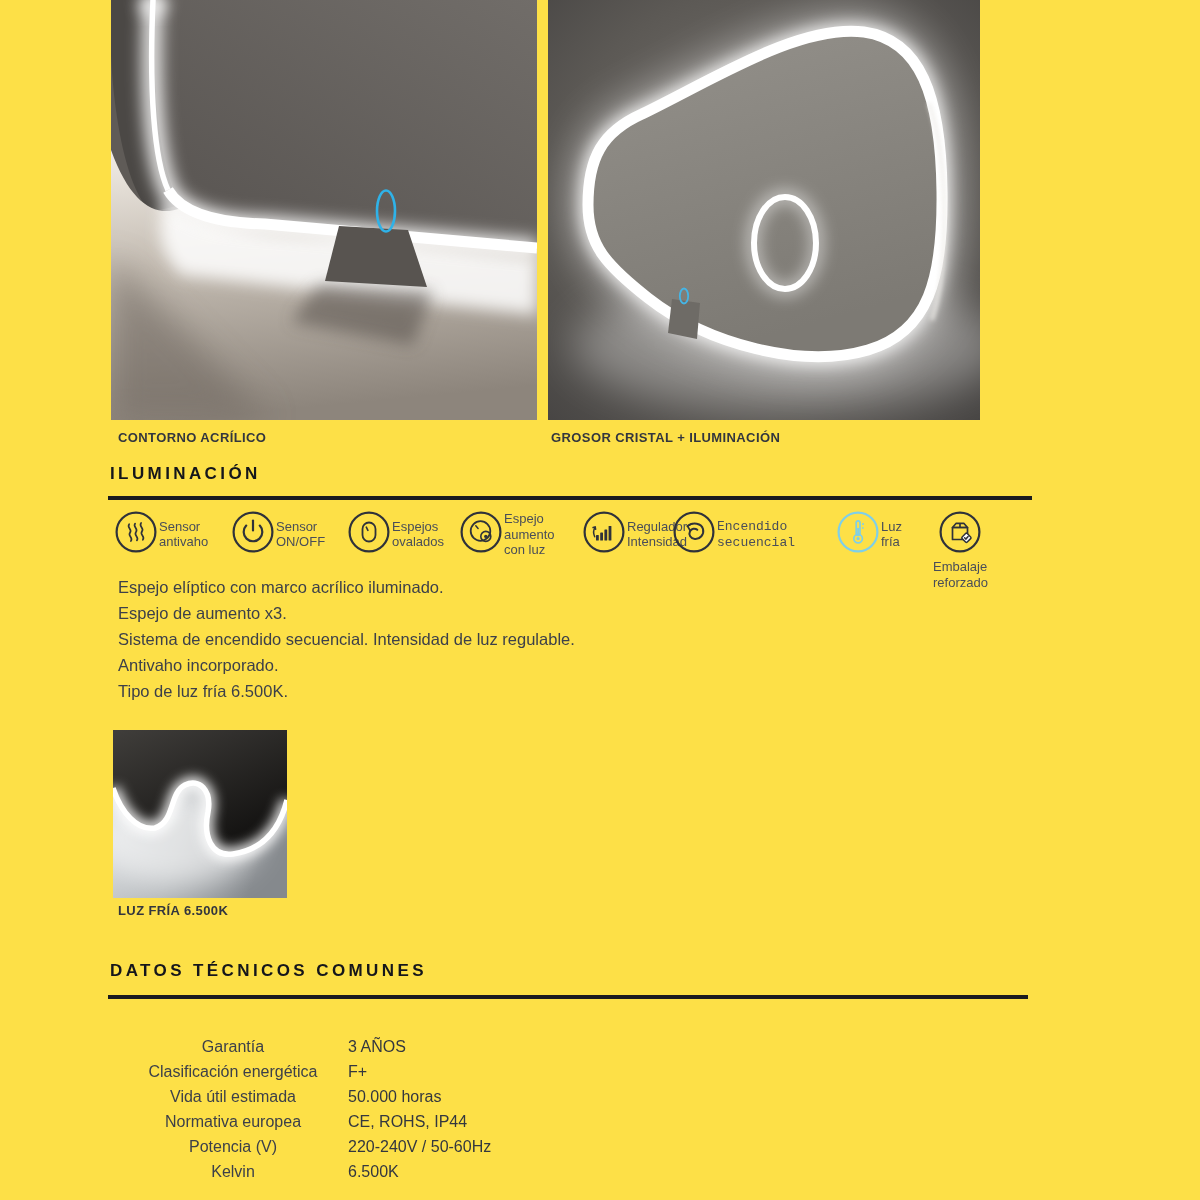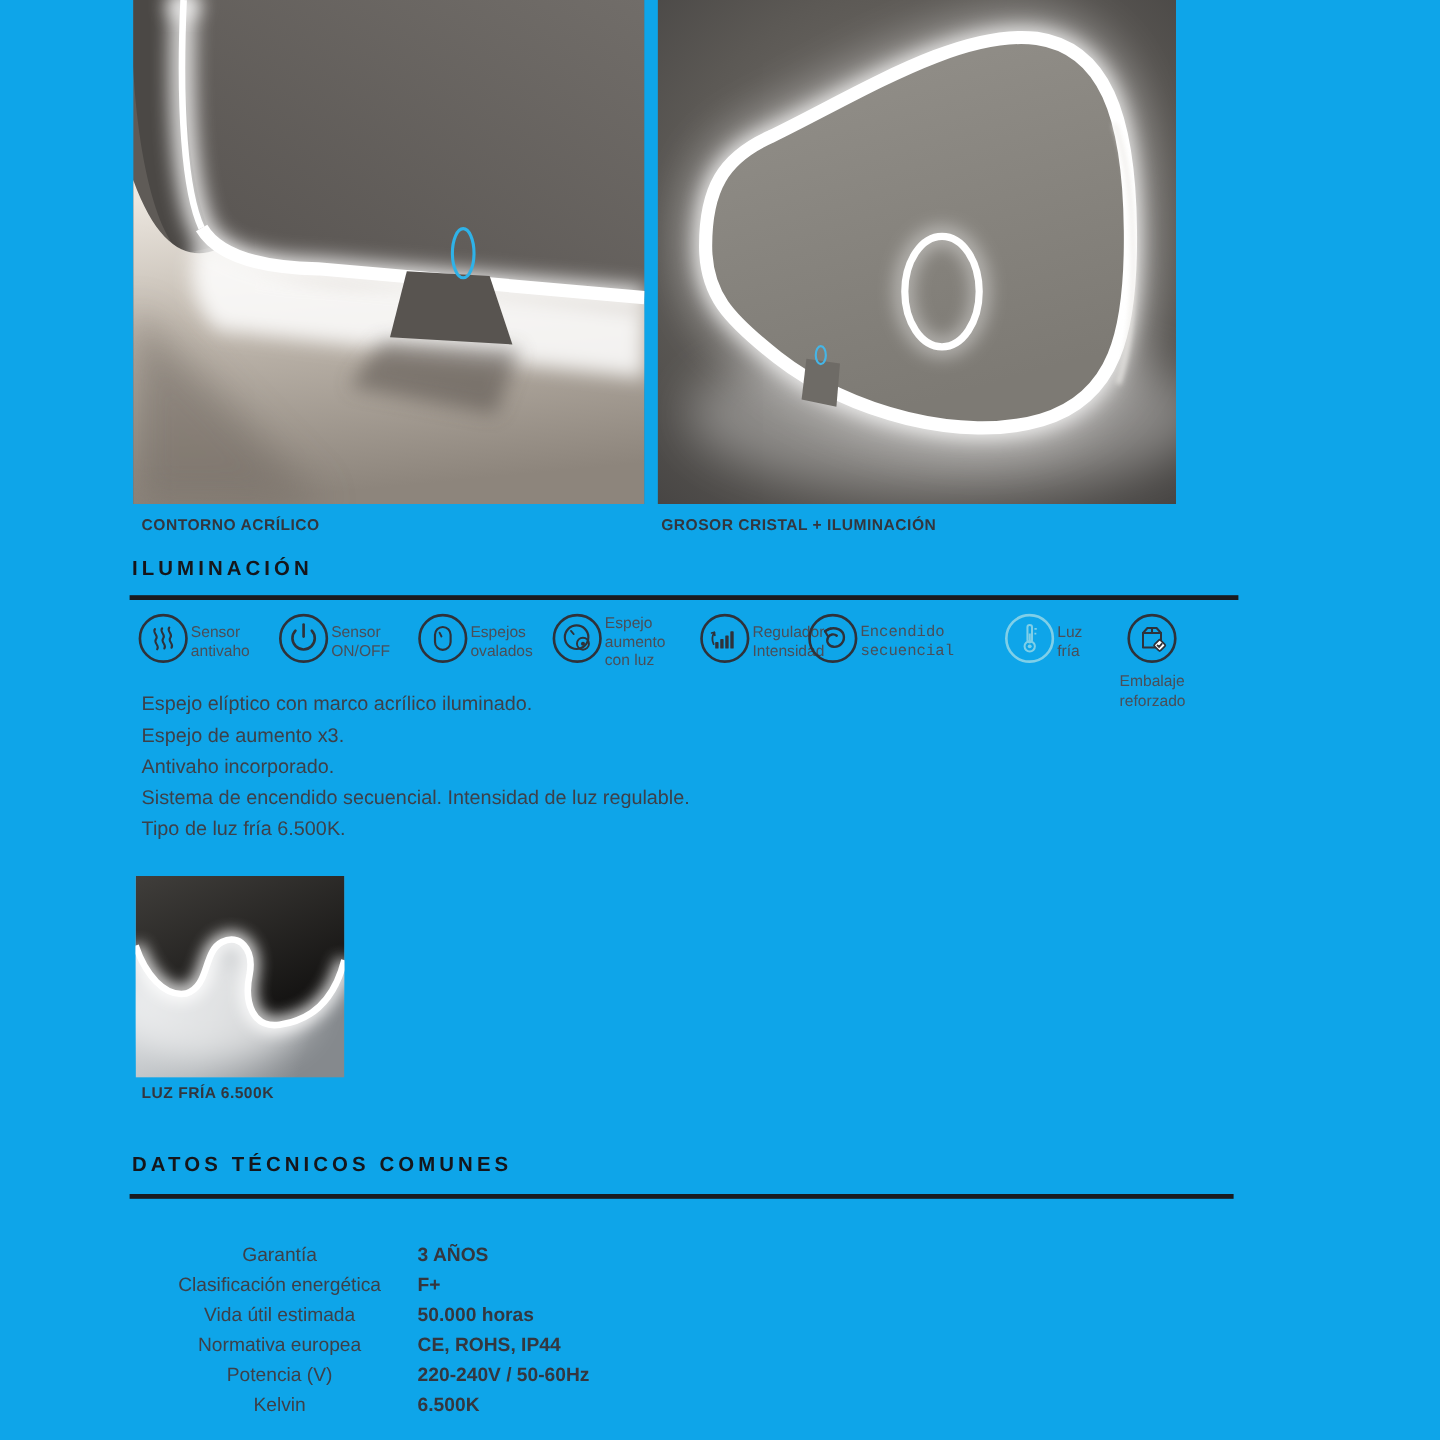--- a/index.html
+++ b/index.html
@@ -1,31 +1,31 @@
 <!DOCTYPE html>
 <html><head>
 <meta charset="utf-8">
 <style>
   html,body{margin:0;padding:0;background:#ffffff;}
   body{font-family:"Liberation Sans",sans-serif;}
-  .frame{position:relative;width:1200px;height:1200px;background:#0ea5e9;overflow:hidden;color:#3d4049;}
+  .frame{position:relative;width:1200px;height:1200px;background:#fde047;overflow:hidden;color:#3d4049;}
   .abs{position:absolute;}
   .photo{display:block;}
   .caption{font-size:13px;font-weight:bold;letter-spacing:.4px;color:#33363e;white-space:nowrap;}
   .sec-title{font-size:17px;font-weight:bold;letter-spacing:3.4px;color:#15161b;white-space:nowrap;}
   .rule{height:4px;background:#1a1b1f;}
   .feature{position:absolute;top:511px;display:flex;align-items:center;gap:2px;}
   .fi{width:42px;height:42px;flex:0 0 42px;}
   .f-label{font-size:13px;line-height:15.5px;color:#4a4e58;white-space:nowrap;}
   .para{font-size:16.5px;line-height:26px;color:#3d4049;}
   .para div{white-space:nowrap;}
   .specs{font-size:16px;}
   .spec-row{display:flex;height:25px;align-items:center;}
   .spec-label{width:230px;color:#3d4049;}
-  .spec-value{font-weight:bold;color:#34373f;white-space:nowrap;}
+  .spec-value{font-weight:normal;color:#34373f;white-space:nowrap;}
 </style>
 </head>
 <body>
 
 <div class="frame">
 
   <div class="abs" style="left:111px;top:0;">
     <svg class="photo" width="426" height="420" viewBox="0 0 426 420">
       <defs>
         <linearGradient id="L-mir" x1="1" y1="0" x2="0" y2="1">
@@ -214,22 +214,22 @@
         </svg></span>
     <div class="f-label">
       <div>Embalaje</div>
         <div>reforzado</div>
     </div>
   </div>
 
   <div class="abs para" style="left:118px;top:574px;">
     <div>Espejo elíptico con marco acrílico iluminado.</div>
     <div>Espejo de aumento x3.</div>
+    <div>Sistema de encendido secuencial. Intensidad de luz regulable.</div>
     <div>Antivaho incorporado.</div>
-    <div>Sistema de encendido secuencial. Intensidad de luz regulable.</div>
     <div>Tipo de luz fría 6.500K.</div>
   </div>
 
   <div class="abs" style="left:113px;top:730px;">
     <svg class="photo" width="174" height="168" viewBox="0 0 174 168">
       <defs>
         <linearGradient id="S-bg" x1="0" y1="0" x2="1" y2="0.35">
           <stop offset="0" stop-color="#d9dcdf"></stop>
             <stop offset="0.55" stop-color="#b3b7ba"></stop>
             <stop offset="1" stop-color="#85898d"></stop>

